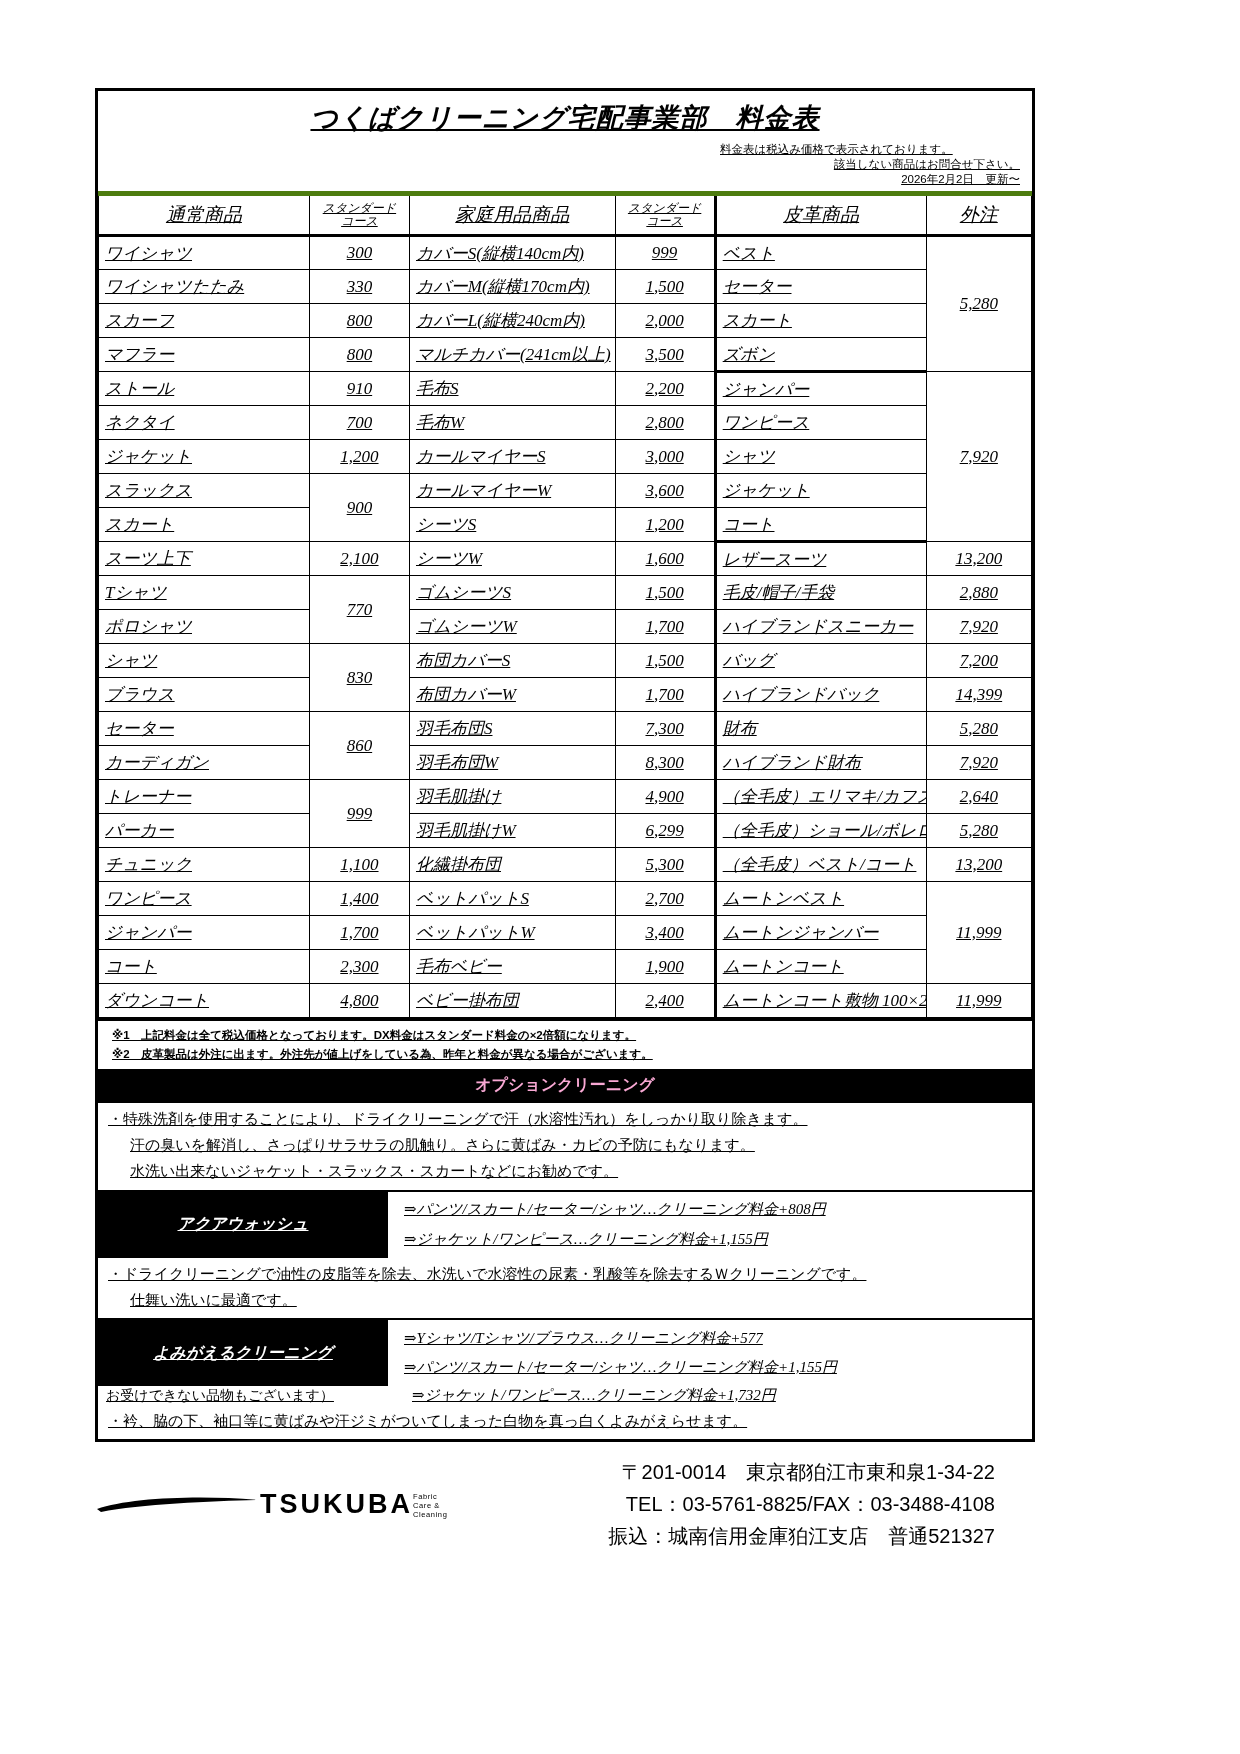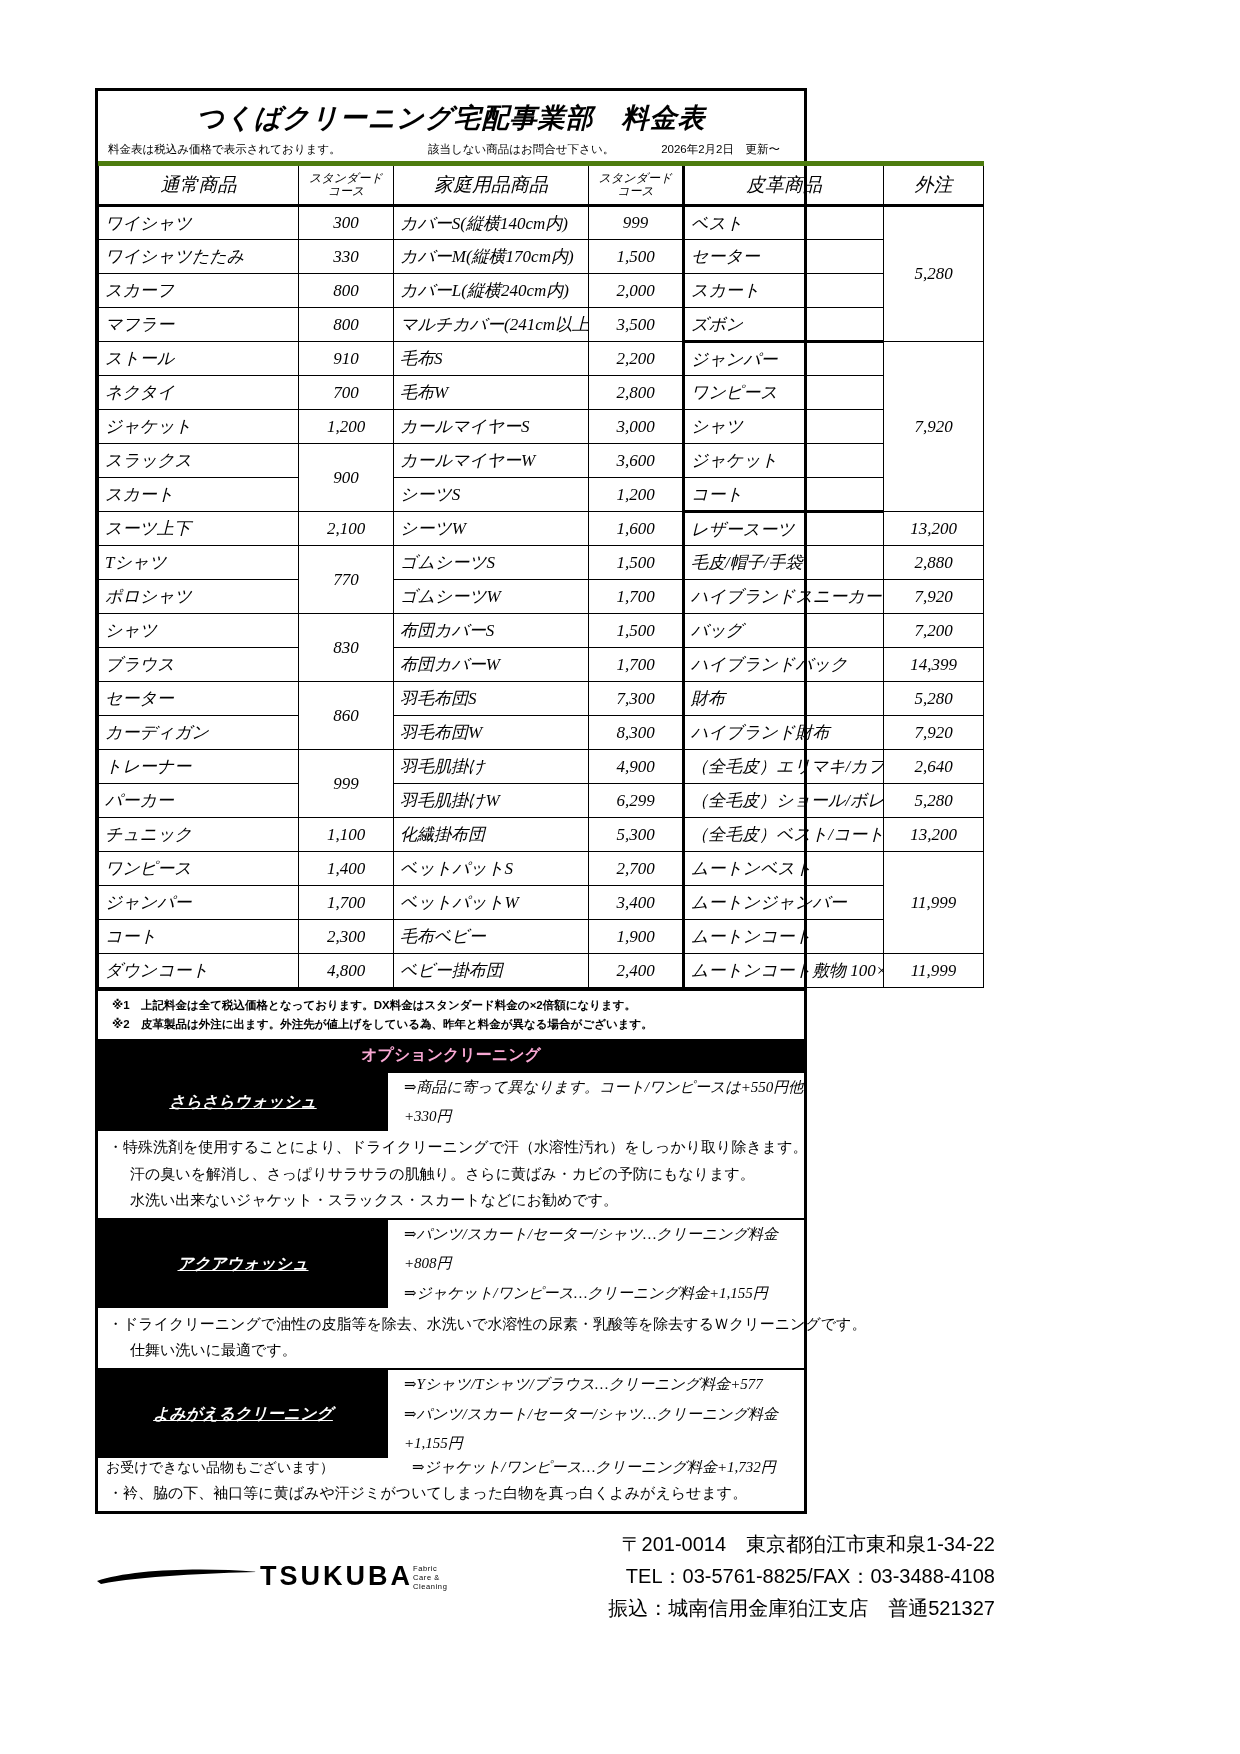--- a/index.html
+++ b/index.html
@@ -12,39 +12,41 @@
   }
   .page{
     position:relative;
     width:1240px;height:1754px;
     box-sizing:border-box;
     padding:88px 95px 0 95px;
   }
   .sheet{
     border:3px solid #000;
     box-sizing:border-box;
-    width:712px;
+    width:940px;
+    text-decoration:underline;
   }
 
   
   .title-row{
     text-align:center;
     font-size:27px;
     font-weight:bold;
     font-style:italic;
     letter-spacing:1px;
     padding:9px 0 6px 0;
     font-family:"Liberation Sans","DejaVu Sans",sans-serif;
   }
   .subhead{
     display:flex;
     align-items:flex-end;
     font-size:11.5px;
-    padding:0 24px 4px 10px;
-    font-family:"Liberation Sans","DejaVu Sans",sans-serif;
+    padding:0 12px 4px 10px;
+    font-family:"Liberation Sans","DejaVu Sans",sans-serif;
+    flex-direction:column;
   }
   .subhead .s1{width:300px;}
   .subhead .s2{flex:1;margin-left:20px;}
   .subhead .s3{text-align:right;white-space:nowrap;}
 
   
   table.main{
     border-collapse:collapse;
     width:100%;
     table-layout:fixed;
@@ -401,26 +403,20 @@
     </table>
 
     <div class="notes">
       <div>※1　上記料金は全て税込価格となっております。DX料金はスタンダード料金の×2倍額になります。</div>
       <div>※2　皮革製品は外注に出ます。外注先が値上げをしている為、昨年と料金が異なる場合がございます。</div>
     </div>
 
     <div class="opt-title">オプションクリーニング</div>
 
     <div class="opt-block">
-      <div class="opt-head">
-        <div class="opt-label">さらさらウォッシュ</div>
-        <div class="opt-lines">
-          <div>⇒商品に寄って異なります。コート/ワンピースは+550円他+330円</div>
-        </div>
-      </div>
       <div class="opt-body">
         <div>・特殊洗剤を使用することにより、ドライクリーニングで汗（水溶性汚れ）をしっかり取り除きます。</div>
         <div class="indent">汗の臭いを解消し、さっぱりサラサラの肌触り。さらに黄ばみ・カビの予防にもなります。</div>
         <div class="indent">水洗い出来ないジャケット・スラックス・スカートなどにお勧めです。</div>
       </div>
     </div>
 
     <div class="opt-block">
       <div class="opt-head">
         <div class="opt-label tall">アクアウォッシュ</div>

